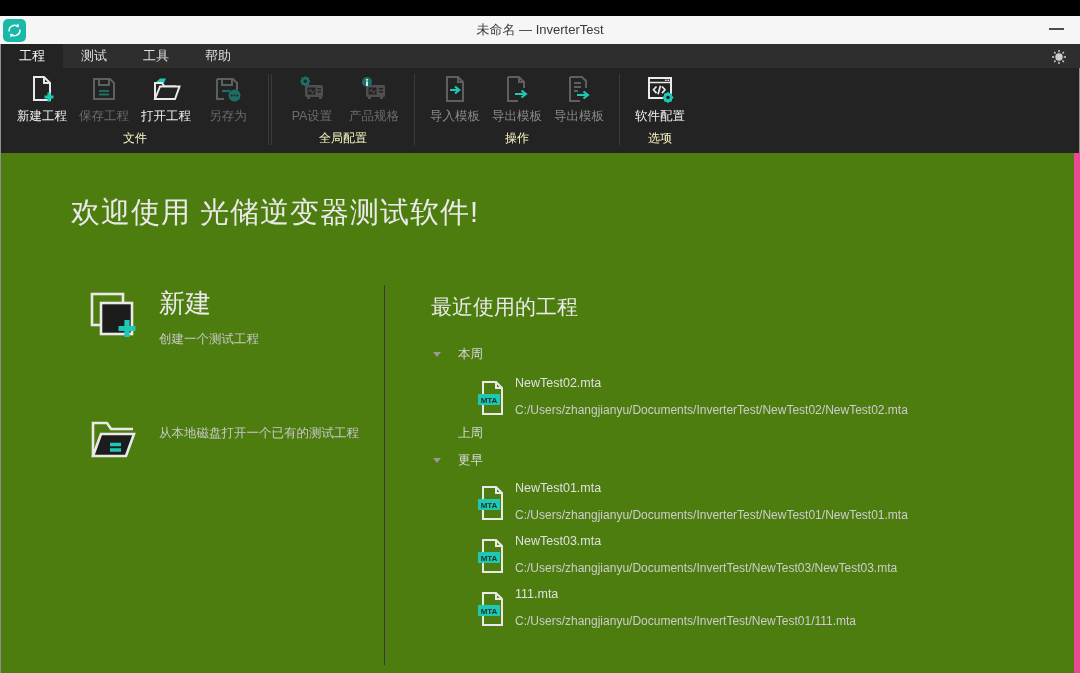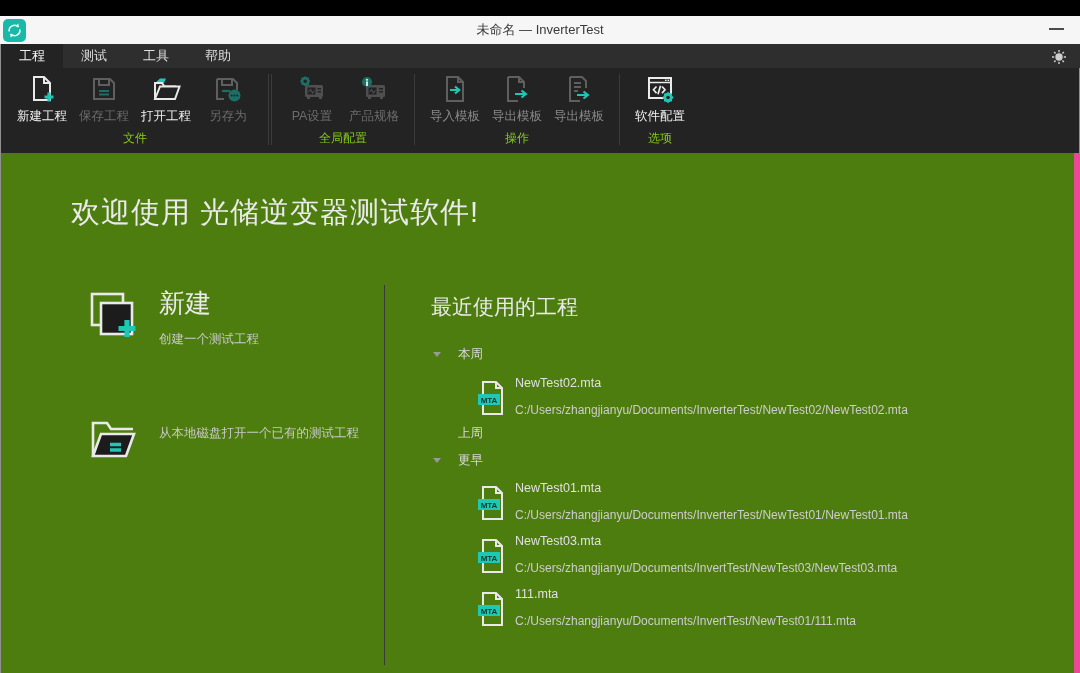--- a/index.html
+++ b/index.html
@@ -20,21 +20,21 @@
 
   
   .toolbar { position:absolute; top:52px; left:0; width:100%; height:85px; background:#232323; display:flex; align-items:stretch; padding-left:2px; border-left:1px solid #8f8f8f; border-right:1px solid #8f8f8f; }
   .tb-group { display:flex; flex-direction:column; align-items:center; padding:6px 8px 4px 8px; }
   .tb-items { display:flex; }
   .tb-item { width:62px; display:flex; flex-direction:column; align-items:center; cursor:pointer; }
   .tb-item .ticon { width:30px; height:30px; }
   .tb-item .tlabel { margin-top:4px; font-size:12.5px; color:#f0f0f0; white-space:nowrap; }
   .tb-item.disabled .tlabel { color:#6b6b6b; cursor:default; }
   .tb-item.dim .tlabel { color:#8a8a8a; }
-  .tb-group-label { margin-top:auto; font-size:12px; color:#84cc16; padding-bottom:2px; }
+  .tb-group-label { margin-top:auto; font-size:12px; color:#fef9c3; padding-bottom:2px; }
   .tb-sep { width:1px; background:#3b3b3b; margin:6px 1px 8px 1px; }
 
   
   .main { position:absolute; top:137px; left:0; width:100%; height:531px; background:#4d7c0f; border-left:1px solid #8f8f8f; border-right:6px solid #ec4899; }
   .welcome { position:absolute; left:70px; top:40px; font-size:29px; color:#eaeaea; letter-spacing:1px; }
 
   .action { position:absolute; left:86px; display:flex; cursor:pointer; }
   .action .aicon { width:54px; height:54px; flex:0 0 auto; }
   .action .atxt { margin-left:18px; }
   .action .atitle { font-size:26px; color:#eaeaea; line-height:28px; }

